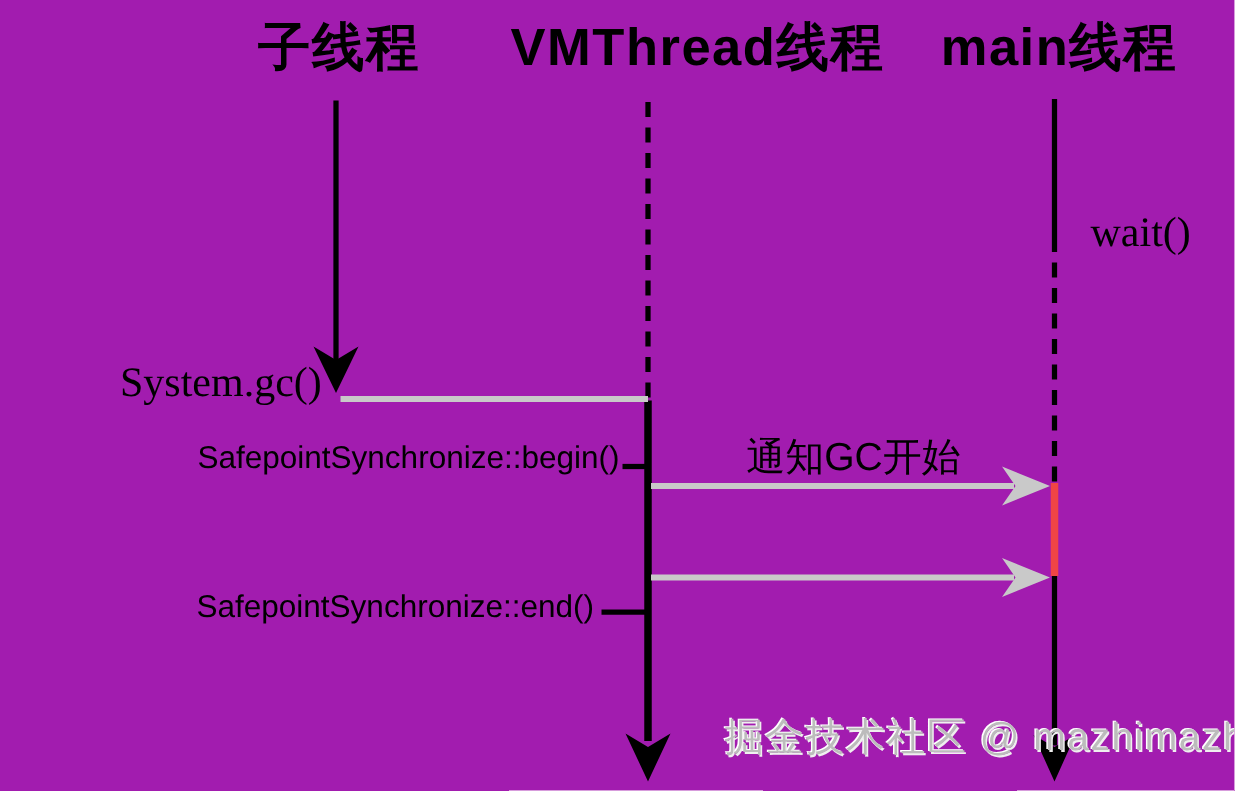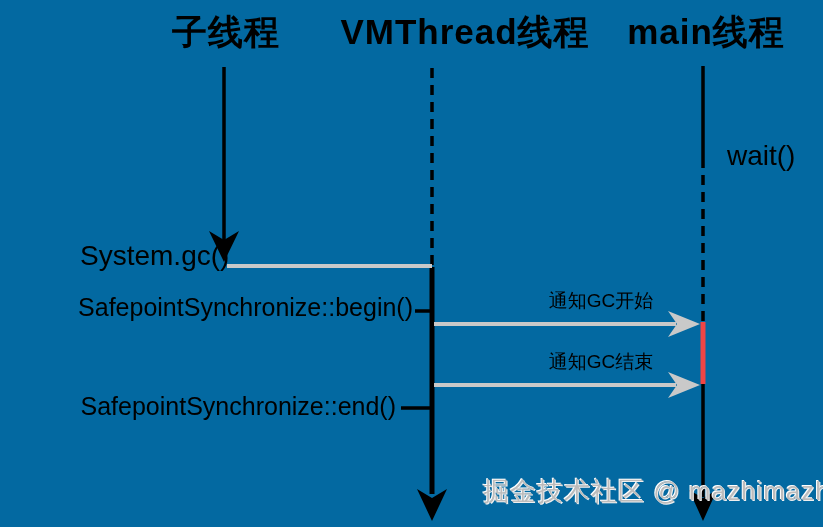--- a/index.html
+++ b/index.html
@@ -6,32 +6,32 @@
     --line-black:#000000;
     --message-gray:#c9c9c9;
     --stw-red:#f04545;
     --watermark-gray:#bcbcbc;
   }
   html,body{margin:0;padding:0;background:#ffffff;}
   body{font-family:"Liberation Sans","DejaVu Sans",sans-serif;}
   .stage{
     position:relative;
     width:823px;height:527px;
-    background:#0369a1;
+    background:#a21caf;
     overflow:hidden;
   }
   .stage svg{position:absolute;left:0;top:0;}
   .lbl{position:absolute;color:#000;white-space:nowrap;line-height:1;}
   .thread-header{
     font-size:35px;font-weight:bold;letter-spacing:1px;
     transform:translateX(-50%);
   }
-  .msg-label{font-size:19px;transform:translateX(-50%);margin-left:32px;}
-  .call-label{font-size:28px;}
-  .sp-label{font-size:25px;}
+  .msg-label{font-size:26px;transform:translateX(-50%);}
+  .call-label{font-size:28px;font-family:Liberation Serif, serif;}
+  .sp-label{font-size:21px;}
   .watermark{
     font-size:26px;
     color:var(--watermark-gray);
     text-shadow:1px 1px 0 #efefef, -1px -1px 0 #ffffff;
     letter-spacing:1px;
   }
 </style>
 </head>
 <body>
 
@@ -65,18 +65,17 @@
   </svg>
 
   <div class="lbl thread-header" style="left:226px;top:14px;">子线程</div>
   <div class="lbl thread-header" style="left:465px;top:14px;text-align:center;">VMThread线程</div>
   <div class="lbl thread-header" style="left:706px;top:14px;">main线程</div>
 
   <div class="lbl call-label" style="left:33px;top:242px;margin-left:47px;">System.gc()</div>
   <div class="lbl sp-label" style="right:410px;top:295px;">SafepointSynchronize::begin()</div>
   <div class="lbl sp-label" style="right:427px;top:394px;text-align:center;">SafepointSynchronize::end()</div>
   <div class="lbl msg-label" style="left:569px;top:291px;">通知GC开始</div>
-  <div class="lbl msg-label" style="left:569px;top:352px;">通知GC结束</div>
   <div class="lbl call-label" style="left:727px;top:142px;">wait()</div>
 
   <div class="lbl watermark" style="left:483px;top:478px;">掘金技术社区 @ mazhimazhi</div>
 
 </div>
 
 </body></html>

